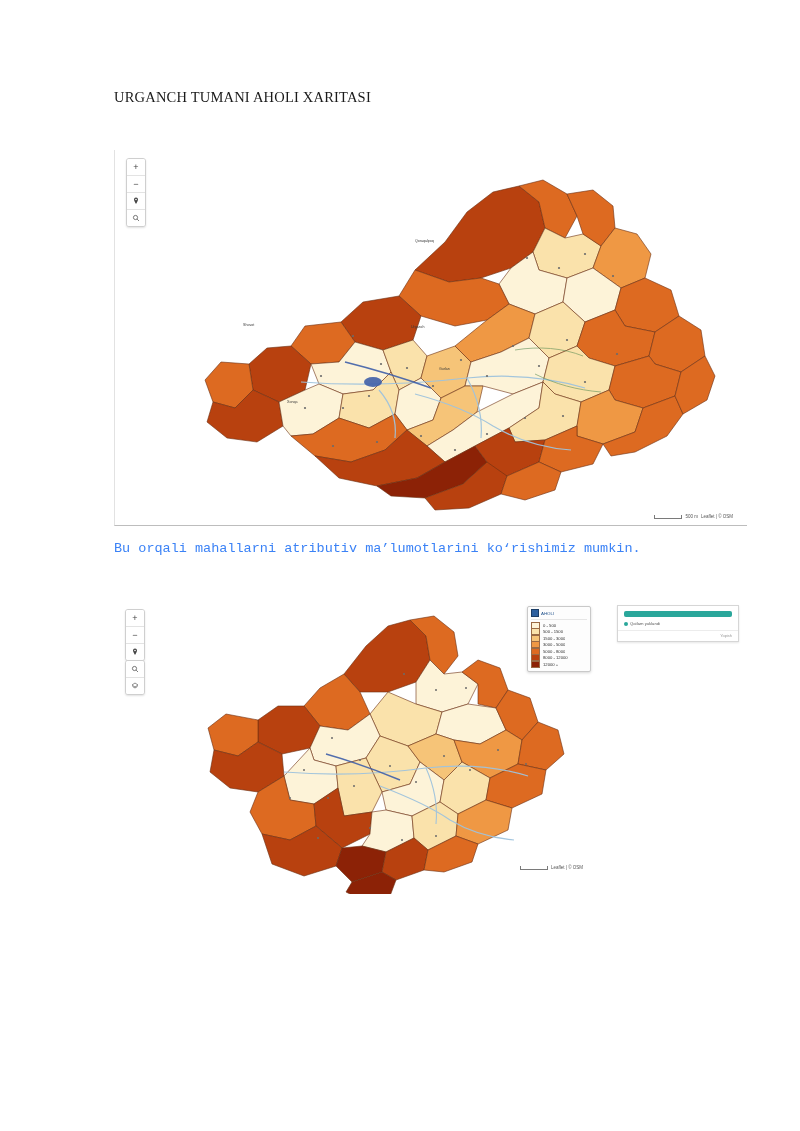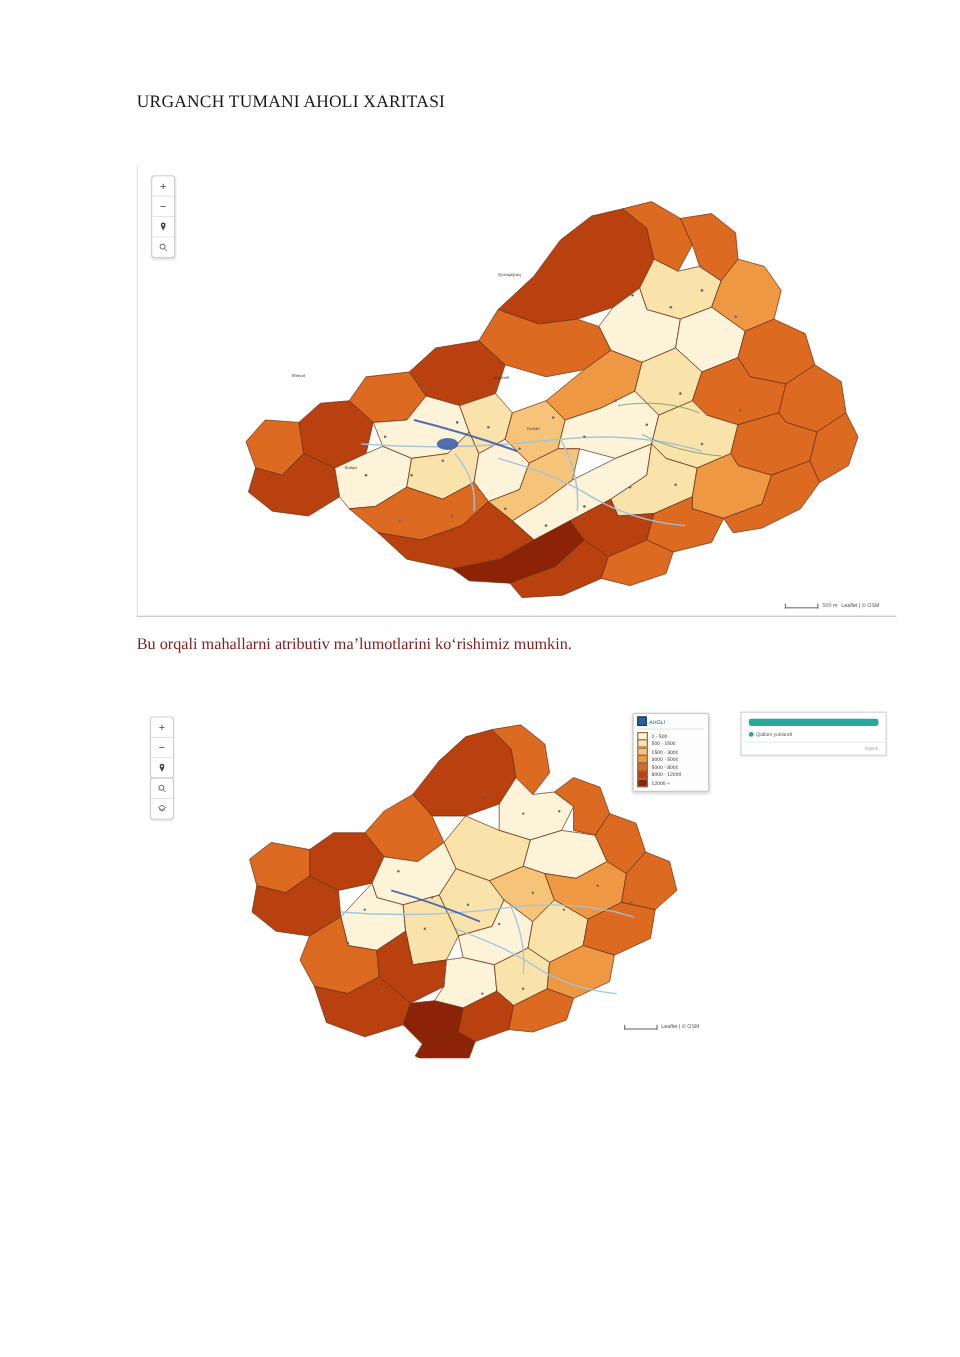--- a/index.html
+++ b/index.html
@@ -12,20 +12,21 @@
     height: 1131px;
     position: relative;
     font-family: "Liberation Serif", serif;
     color: #111111;
     overflow: hidden;
   }
   .page {
     position: absolute;
     inset: 0;
     background: #ffffff;
+    margin-top: 12px;
   }
   .doc-title {
     position: absolute;
     left: 114px;
     top: 77px;
     font-family: "Liberation Serif", serif;
     font-size: 14.5px;
     letter-spacing: 0.2px;
     color: #1a1a1a;
     white-space: nowrap;
@@ -76,23 +77,23 @@
     background: #fff;
     font-family: "Liberation Sans", sans-serif;
     cursor: pointer;
   }
   .map-controls .ctl:last-child { border-bottom: none; }
   .ctl svg { display:block; }
 
   .caption {
     position: absolute;
     left: 114px;
-    font-family: Liberation Serif, serif;
+    font-family: Liberation Mono, monospace;
     font-size: 13.5px;
-    color: #7f1d1d;
+    color: #3b82f6;
     white-space: nowrap;
   }
   #caption1 { top: 529px; }
   #caption2 { top: 900px; }
 
   
   .map-canvas {
     position: absolute;
     left: 0; top: 0;
     width: 100%;

